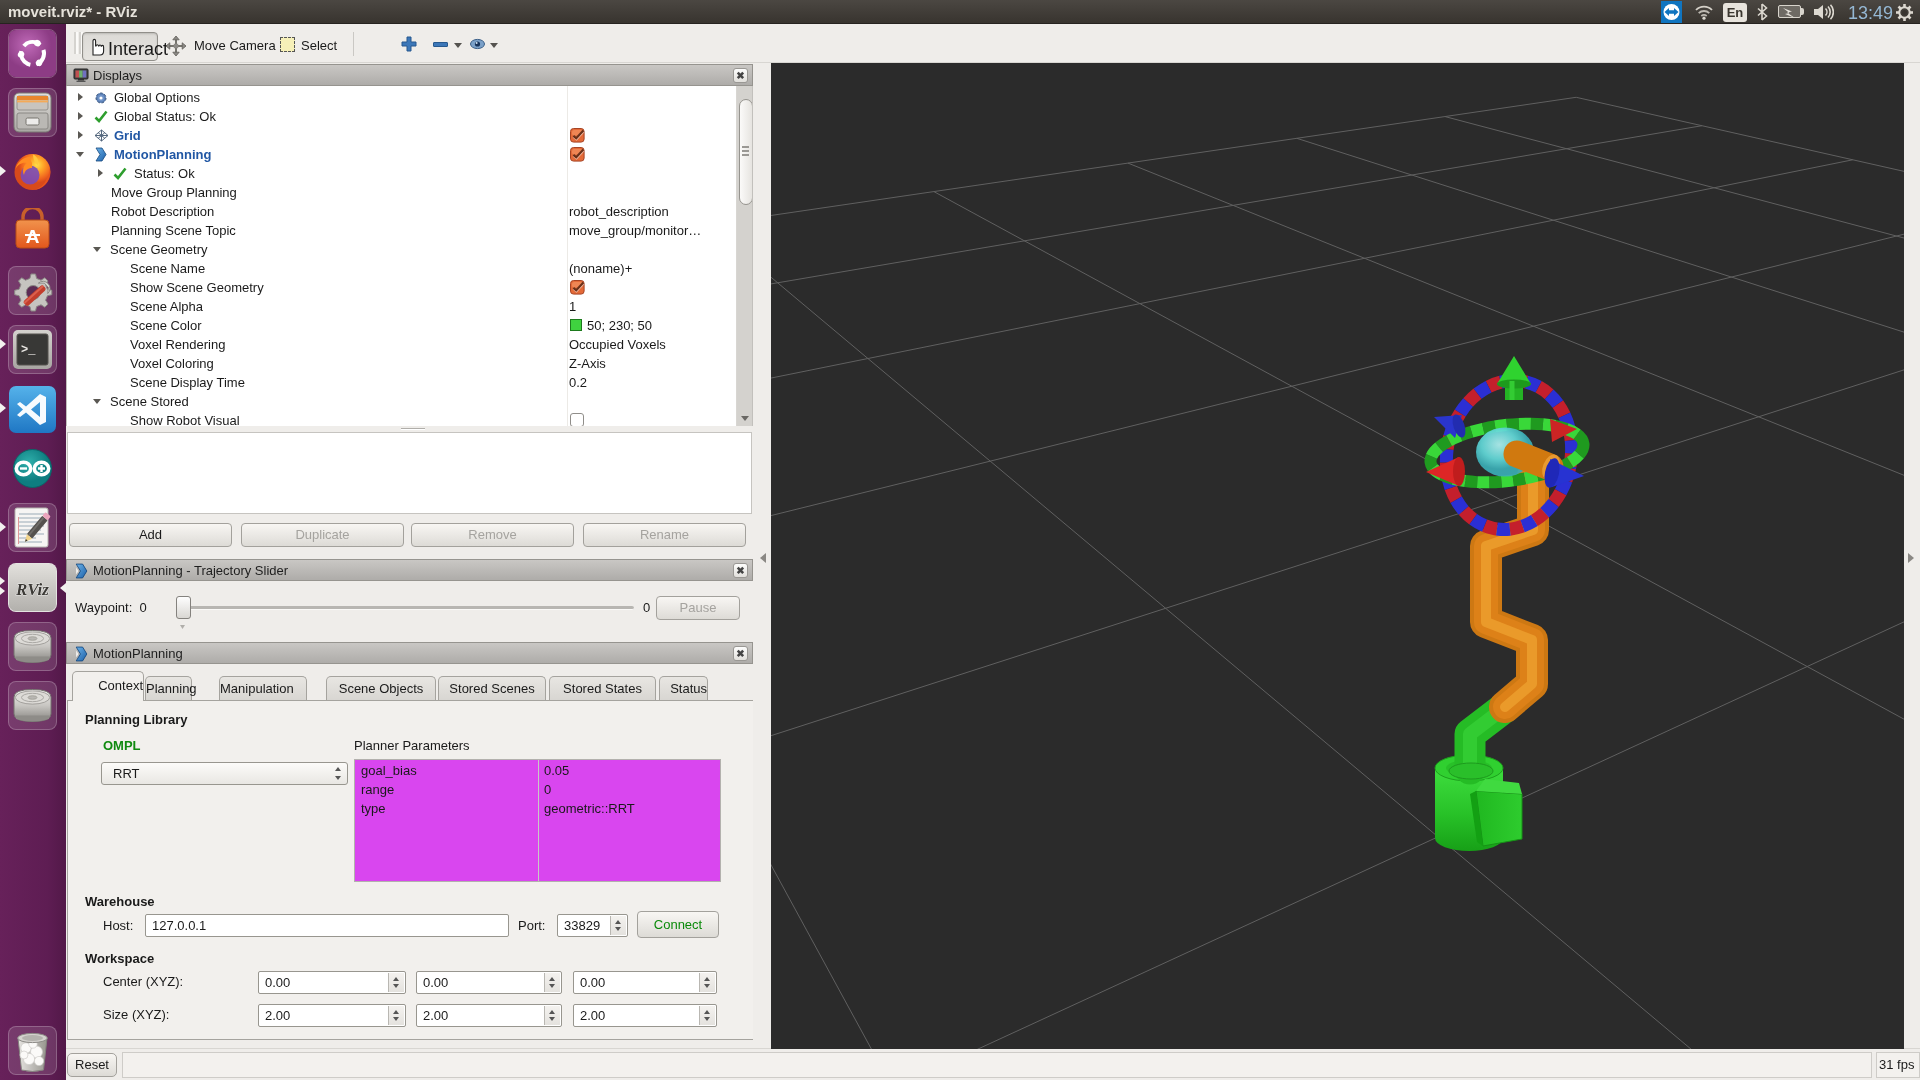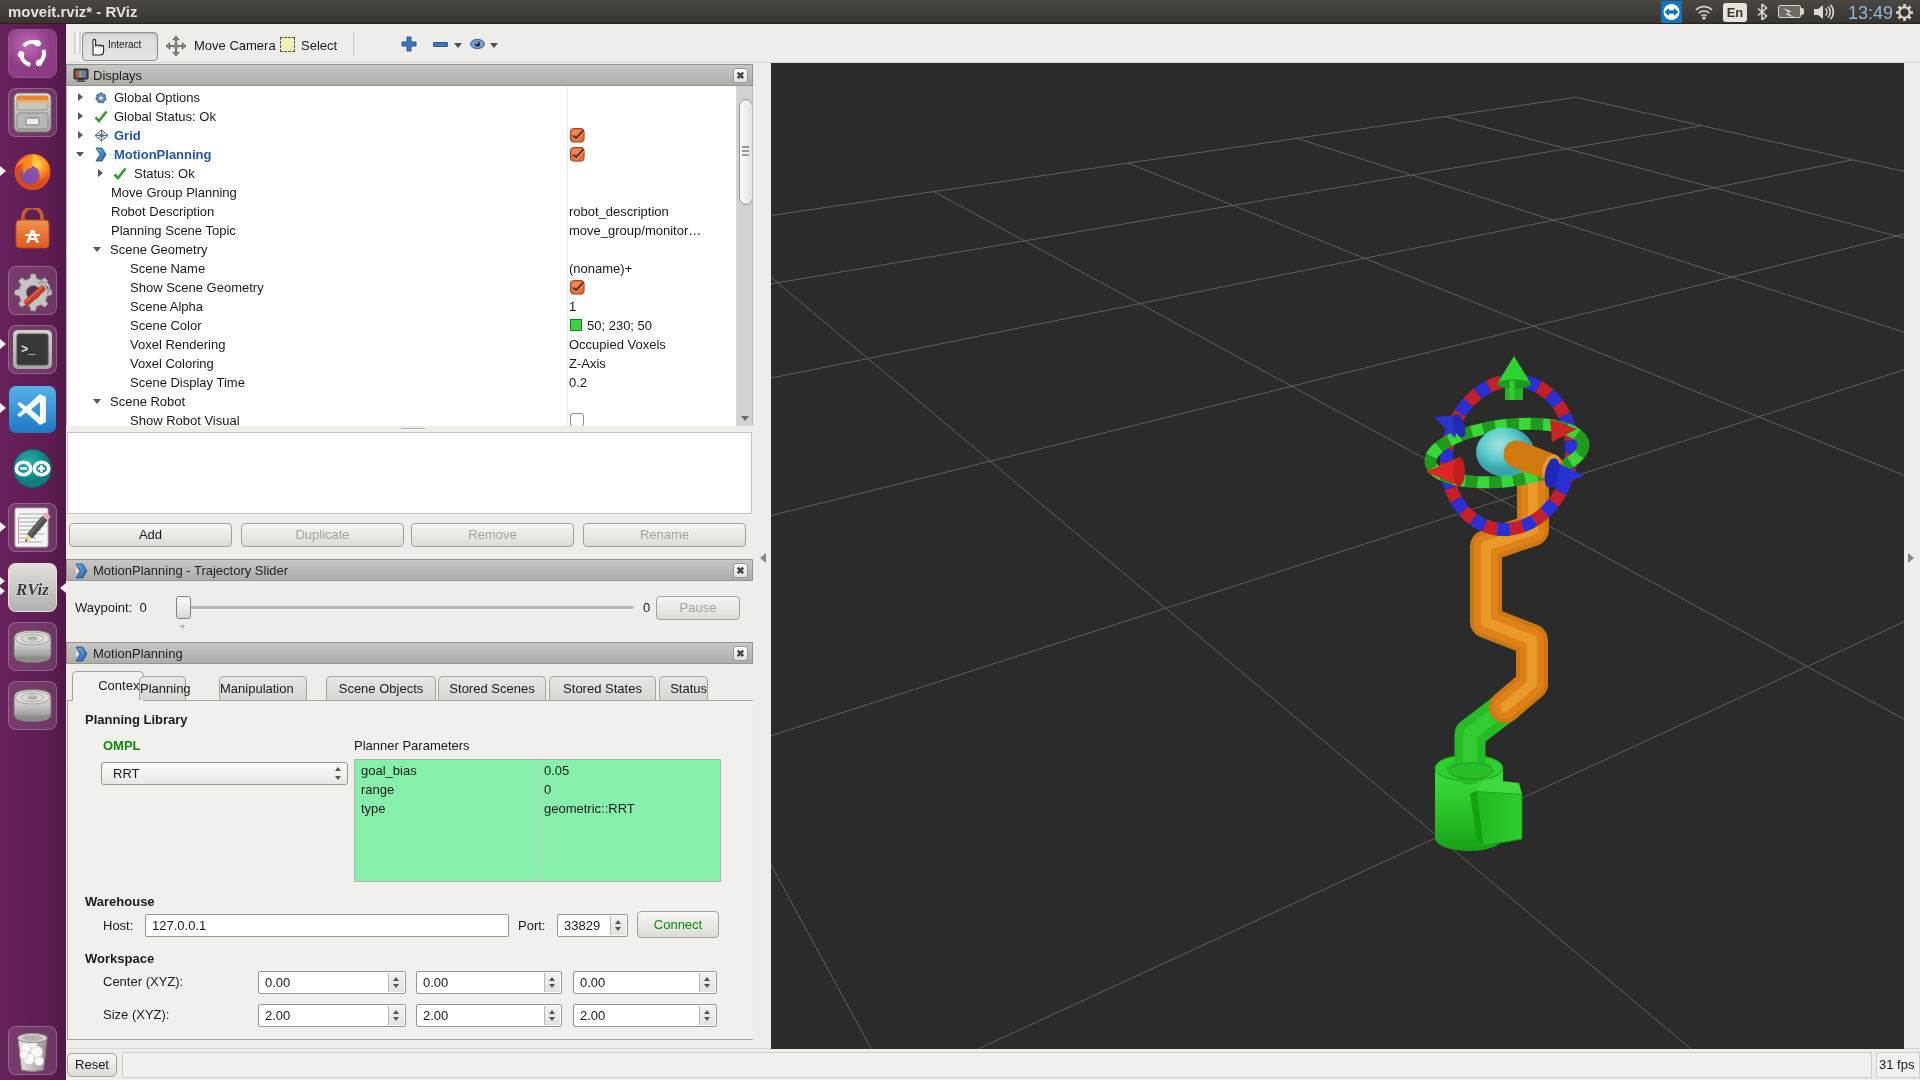--- a/index.html
+++ b/index.html
@@ -255,21 +255,21 @@
 <div class="abs" style="left:0;top:563px;width:0;height:0;border-top:4px solid transparent;border-bottom:4px solid transparent;border-left:5px solid #f2f0ee"></div>
 <div class="abs" style="left:60px;top:559px;width:0;height:0;border-top:5px solid transparent;border-bottom:5px solid transparent;border-right:6px solid #f2f0ee"></div>
 </div>
 <div class="abs" style="left:66px;top:24px;width:1854px;height:39px;background:#efedea;border-bottom:1px solid #d8d6d2">
 <div class="abs" style="left:8px;top:8px;width:2px;height:22px;border-left:2px solid #d5d3cf;border-right:2px solid #fbfaf8"></div>
     <div class="abs" style="left:13px;top:8px;width:2px;height:22px;border-left:2px solid #d5d3cf;border-right:2px solid #fbfaf8"></div>
 <div class="abs" style="left:16px;top:8px;width:76px;height:29px;background:linear-gradient(#dcdad6,#e6e4e0);border:1px solid #918f8a;border-radius:4px;box-shadow:inset 0 1px 2px rgba(0,0,0,0.15)">
 <svg class="abs" style="left:5px;top:5px" width="17" height="18" viewBox="0 0 17 18">
         <path d="M5 17 L5 3 Q5 1.4 6.3 1.4 Q7.6 1.4 7.6 3 L7.6 8 L8 8 Q8.3 6.8 9.3 6.8 Q10.3 6.8 10.5 8 L10.9 8 Q11.2 7 12.1 7 Q13 7 13.2 8.2 L13.5 8.2 Q13.8 7.4 14.6 7.4 Q15.6 7.4 15.6 9 L15.6 13 Q15.6 17 12 17 Z" fill="#fff" stroke="#222" stroke-width="1.1"></path>
       </svg>
-<span class="abs" style="left:25px;top:6px;font-size:10px">Interact</span>
+<span class="abs" style="left:25px;top:6px;font-size:18px">Interact</span>
     </div>
 <svg class="abs" style="left:100px;top:12px" width="20" height="20" viewBox="0 0 20 20">
       <g stroke="#77756f" stroke-width="2" fill="none">
         <path d="M10 3.2 V16.8 M3.2 10 H16.8"></path>
       </g>
       <g fill="#8c8a86" stroke="#5f5d58" stroke-width="0.8">
         <path d="M10 0 L13.2 3.8 L6.8 3.8 Z"></path>
         <path d="M10 20 L13.2 16.2 L6.8 16.2 Z"></path>
         <path d="M0 10 L3.8 6.8 L3.8 13.2 Z"></path>
         <path d="M20 10 L16.2 6.8 L16.2 13.2 Z"></path>
@@ -415,21 +415,21 @@
     <div class="abs" style="left:0;top:268px;width:670px;height:19px">
       <span class="tl" style="left:63px;top:2px">Voxel Coloring</span>
       <span class="tl" style="left:502px;top:2px">Z-Axis</span>
     </div>
     <div class="abs" style="left:0;top:287px;width:670px;height:19px">
       <span class="tl" style="left:63px;top:2px">Scene Display Time</span>
       <span class="tl" style="left:502px;top:2px">0.2</span>
     </div>
     <div class="abs" style="left:0;top:306px;width:670px;height:19px">
       <div class="tri d" style="left:26px;top:7px"></div>
-      <span class="tl" style="left:43px;top:2px">Scene Robot</span>
+      <span class="tl" style="left:43px;top:2px">Scene Stored</span>
     </div>
     <div class="abs" style="left:0;top:325px;width:670px;height:19px">
       <span class="tl" style="left:63px;top:2px">Show Robot Visual</span>
       <svg class="abs" style="left:503px;top:2px" width="14" height="14" viewBox="0 0 14 14">
         <rect x="0.5" y="0.5" width="13" height="13" rx="2.5" fill="#fff" stroke="#908e8a"></rect>
       </svg>
     </div>
 </div>
 <div class="abs" style="left:66px;top:426px;width:687px;height:6px;background:#efedea">
     <div class="abs" style="left:335px;top:2px;width:24px;height:2px;border-top:1px solid #b0aeaa;border-bottom:1px solid #fff"></div>
@@ -469,35 +469,35 @@
         </linearGradient>
       </defs>
       <path d="M3 1 L9 1 L13 7.5 L9 14 L3 14 L7 7.5 Z" fill="url(#mpt2)" stroke="#14477e" stroke-width="0.8"></path>
       <path d="M3 4.2 L5 7.5 L3 10.8 Z" fill="#fff" opacity="0.85"></path>
     </svg>
 <span class="abs" style="left:26px;top:1px">MotionPlanning</span>
 <div class="closebox" style="right:4px">✖</div>
 </div>
 <div class="abs" style="left:67px;top:700px;width:688px;height:340px;background:#f2f0ed;border:1px solid #a5a39e"></div>
 <div class="abs" style="left:72px;top:671px;width:72px;height:30px;background:#f2f0ed;border:1px solid #a5a39e;border-bottom:none;border-radius:5px 5px 0 0;text-align:right;line-height:28px">Context</div>
-<div class="abs" style="left:139px;top:676px;width:47px;height:24px;background:linear-gradient(#e8e6e2,#d8d6d2);border:1px solid #a5a39e;border-bottom:none;border-radius:5px 5px 0 0;text-align:right;line-height:24px">Planning</div>
+<div class="abs" style="left:145px;top:676px;width:47px;height:24px;background:linear-gradient(#e8e6e2,#d8d6d2);border:1px solid #a5a39e;border-bottom:none;border-radius:5px 5px 0 0;text-align:right;line-height:24px">Planning</div>
 <div class="abs" style="left:219px;top:676px;width:88px;height:24px;background:linear-gradient(#e8e6e2,#d8d6d2);border:1px solid #a5a39e;border-bottom:none;border-radius:5px 5px 0 0;line-height:24px">Manipulation</div>
 <div class="abs" style="left:326px;top:676px;width:110px;height:24px;background:linear-gradient(#e8e6e2,#d8d6d2);border:1px solid #a5a39e;border-bottom:none;border-radius:5px 5px 0 0;text-align:center;line-height:24px">Scene Objects</div>
 <div class="abs" style="left:438px;top:676px;width:108px;height:24px;background:linear-gradient(#e8e6e2,#d8d6d2);border:1px solid #a5a39e;border-bottom:none;border-radius:5px 5px 0 0;text-align:center;line-height:24px">Stored Scenes</div>
 <div class="abs" style="left:549px;top:676px;width:107px;height:24px;background:linear-gradient(#e8e6e2,#d8d6d2);border:1px solid #a5a39e;border-bottom:none;border-radius:5px 5px 0 0;text-align:center;line-height:24px">Stored States</div>
 <div class="abs" style="left:659px;top:676px;width:49px;height:24px;background:linear-gradient(#e8e6e2,#d8d6d2);border:1px solid #a5a39e;border-bottom:none;border-radius:5px 5px 0 0;text-align:right;line-height:24px">Status</div>
 <span class="tl bold" style="left:85px;top:712px">Planning Library</span>
 <span class="tl bold" style="left:103px;top:738px;color:#108a10">OMPL</span>
 <div class="abs" style="left:101px;top:762px;width:247px;height:23px;background:linear-gradient(#fcfbf9,#e9e7e3);border:1px solid #98968f;border-radius:3px;line-height:21px">
     <span class="abs" style="left:11px">RRT</span>
 <div class="sa up" style="left:233px;top:4px"></div>
     <div class="sa dn" style="left:233px;bottom:4px"></div>
   </div>
 <span class="tl" style="left:354px;top:738px">Planner Parameters</span>
-<div class="abs" style="left:354px;top:759px;width:367px;height:123px;background:#86efac;border:1px solid #b3b1ad">
+<div class="abs" style="left:354px;top:759px;width:367px;height:123px;background:#d946ef;border:1px solid #b3b1ad">
 <div class="abs" style="left:183px;top:0;width:1px;height:121px;background:#c9c7c3"></div>
 <span class="tl" style="left:6px;top:3px">goal_bias</span>
     <span class="tl" style="left:189px;top:3px">0.05</span>
 <span class="tl" style="left:6px;top:22px">range</span>
     <span class="tl" style="left:189px;top:22px">0</span>
 <span class="tl" style="left:6px;top:41px">type</span>
     <span class="tl" style="left:189px;top:41px">geometric::RRT</span>
 </div>
 <span class="tl bold" style="left:85px;top:894px">Warehouse</span>
 <span class="tl" style="left:103px;top:918px">Host:</span>

